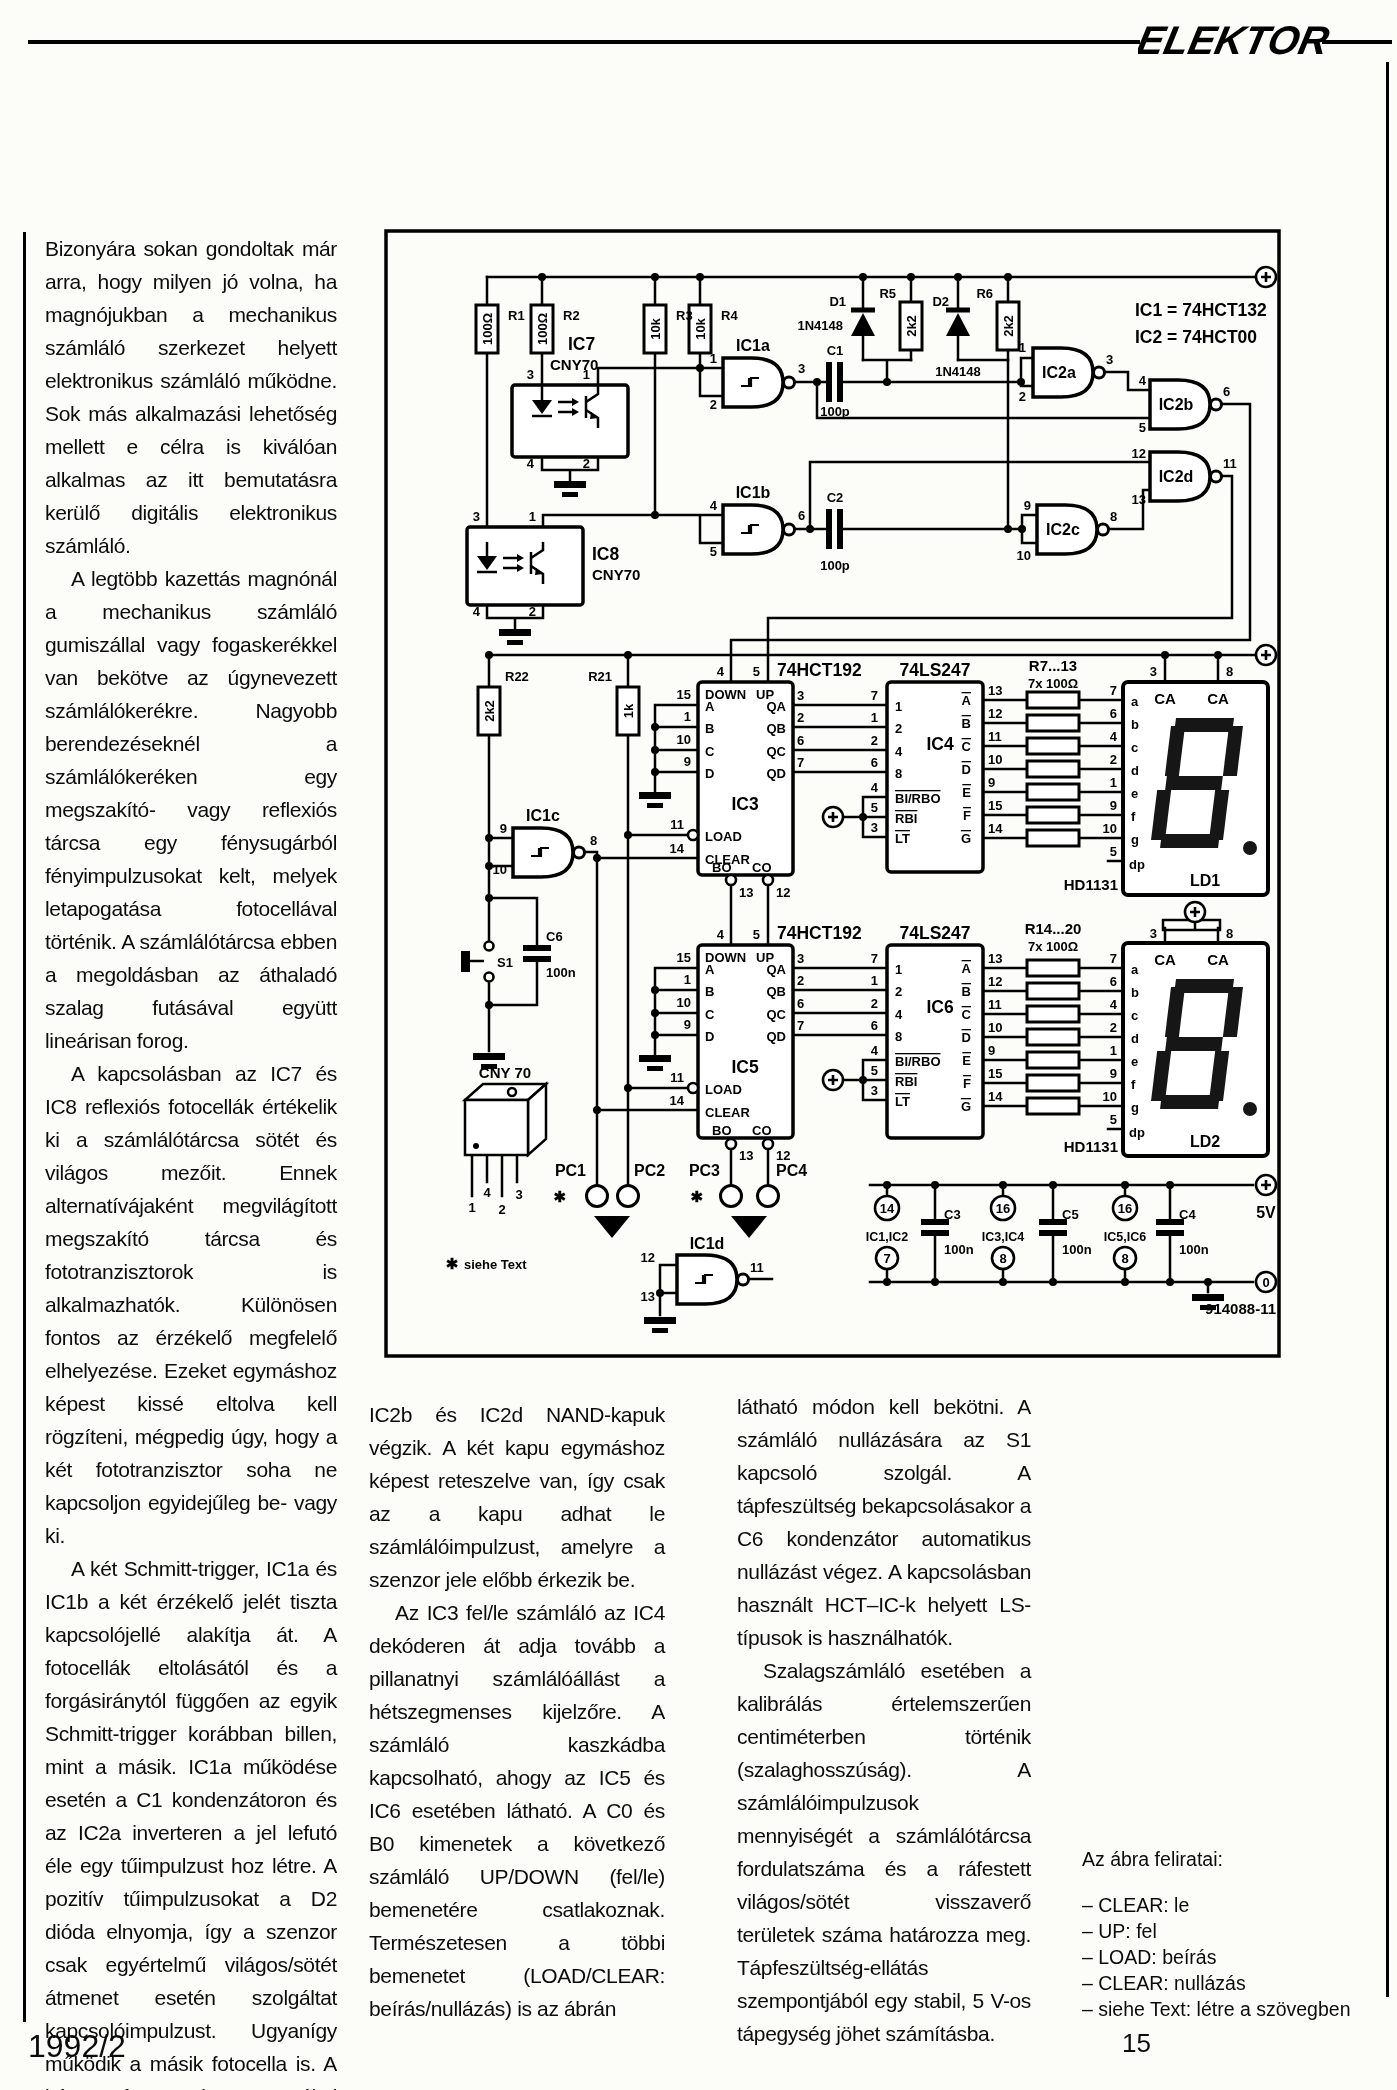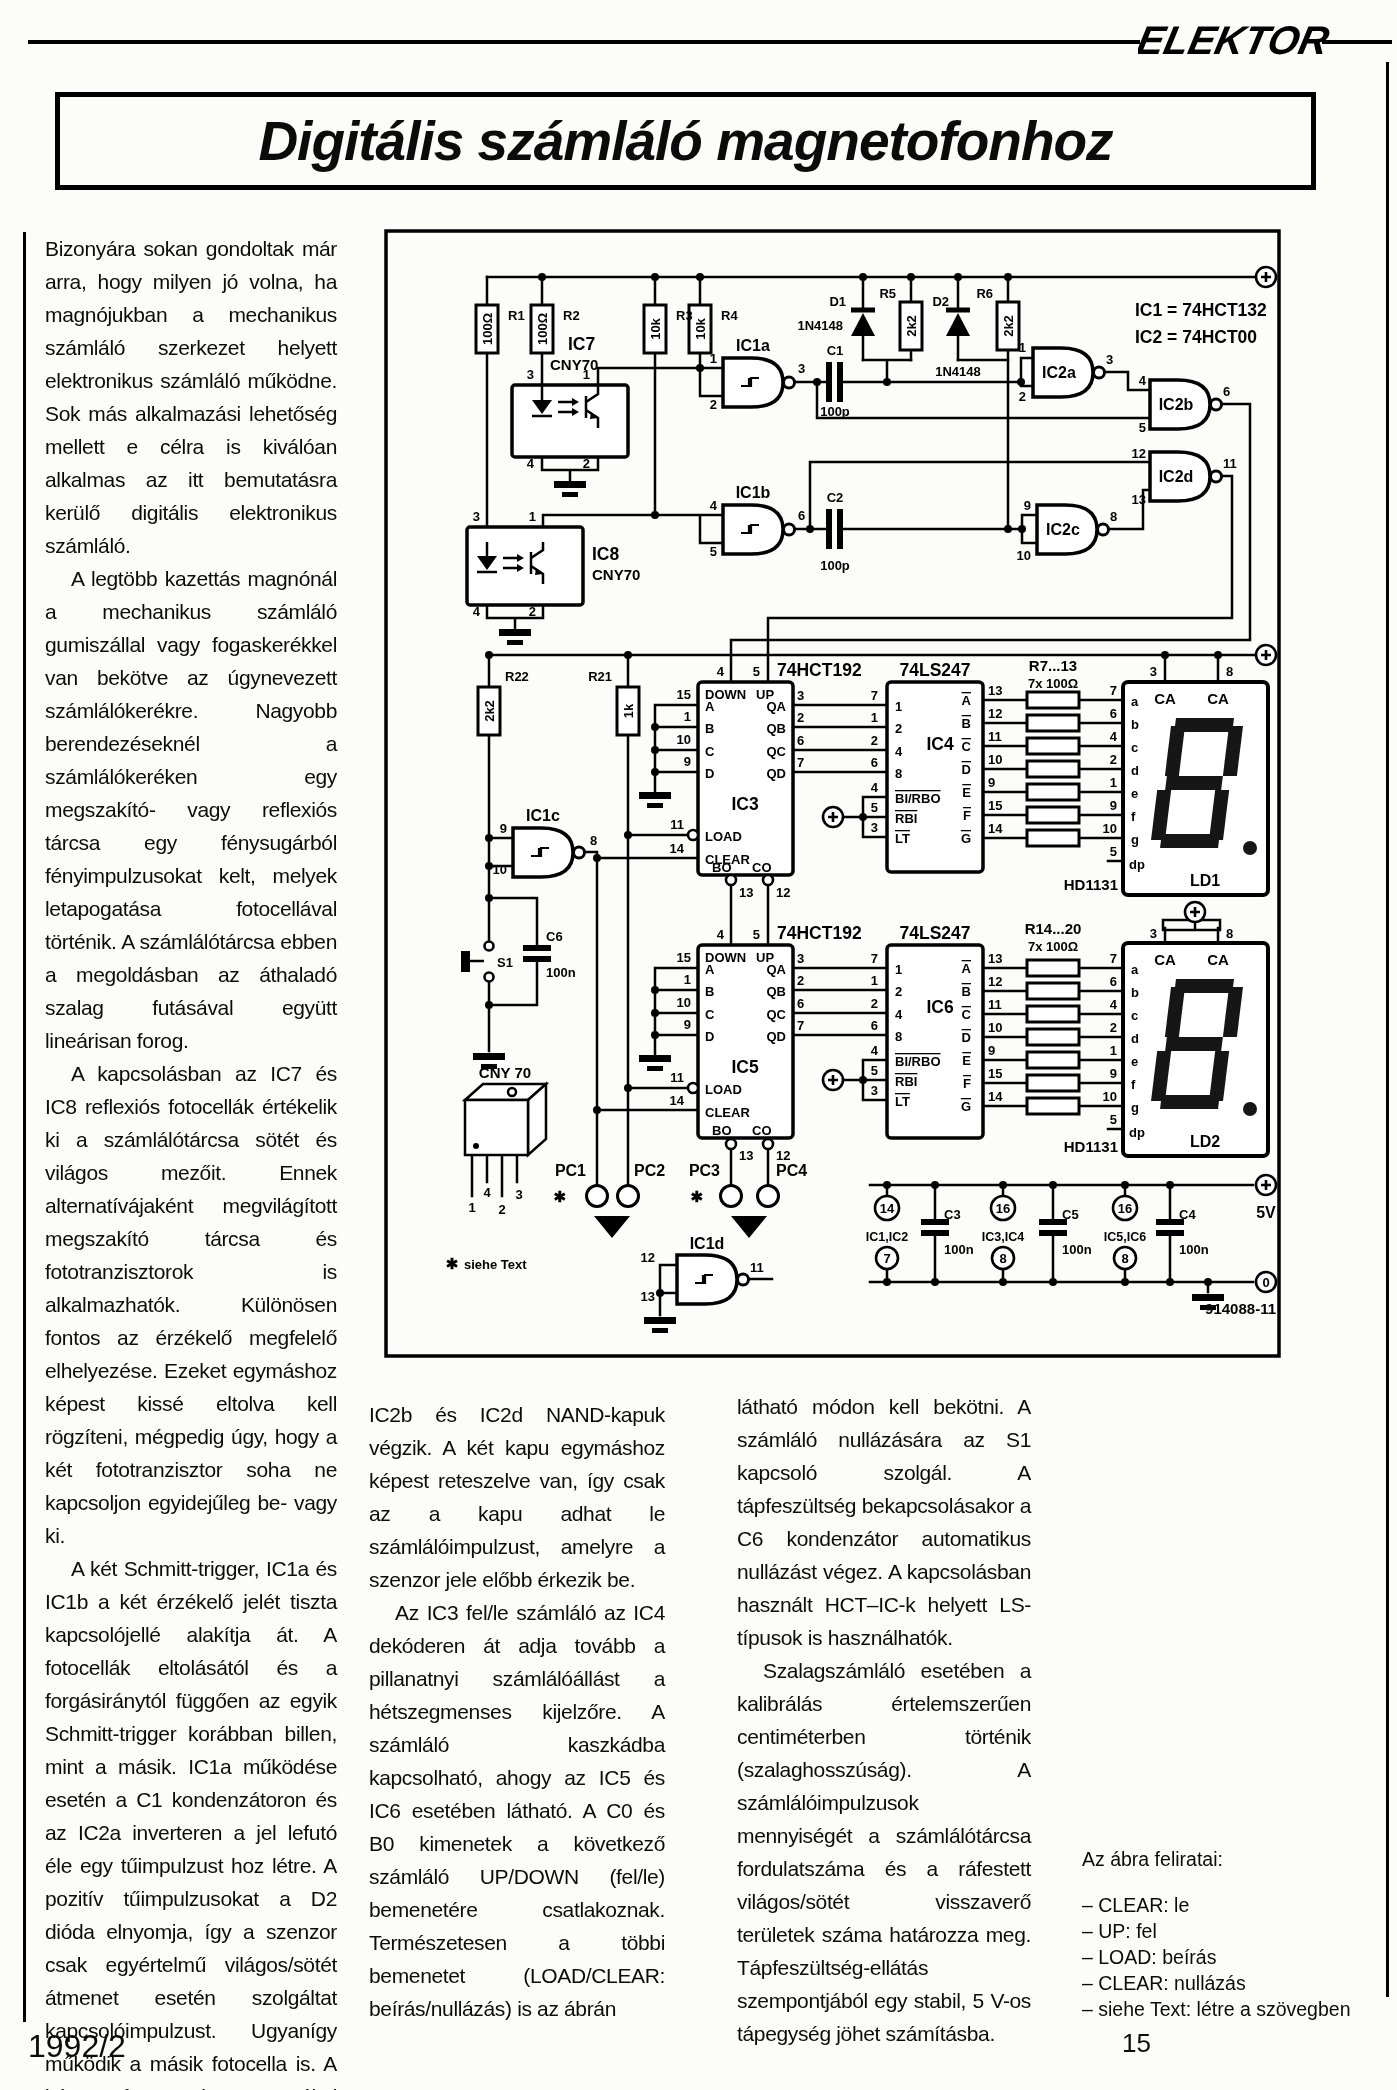--- a/index.html
+++ b/index.html
@@ -31,23 +31,20 @@
       <g transform="translate(12,0) skewX(-12)">
         <rect x="6" y="12" width="170" height="40" fill="#fcfcf8"></rect>
         <text x="90" y="46" text-anchor="middle" font-size="40" font-style="italic" fill="#fff" stroke="#000" stroke-width="2.2">ELEKTOR</text>
       </g>
     </svg>
   </div>
 
   <div class="rule" style="left:23px;top:232px;width:3px;height:1790px;"></div>
   <div class="rule" style="left:1386px;top:62px;width:3px;height:1935px;"></div>
 
-  <div class="title-box">
-    <h1>Digitális számláló magnetofonhoz</h1>
-  </div>
 
   <div class="col" style="left:45px;top:232px;width:292px;height:1792px;">
     <p>Bizonyára sokan gondoltak már arra, hogy milyen jó volna, ha magnójukban a mechanikus számláló szerkezet helyett elektronikus számláló működne. Sok más alkalmazási lehetőség mellett e célra is kiválóan alkalmas az itt bemutatásra kerülő digitális elektronikus számláló.</p>
     <p class="ind">A legtöbb kazettás magnónál a mechanikus számláló gumiszállal vagy fogaskerékkel van bekötve az úgynevezett számlálókerékre. Nagyobb berendezéseknél a számlálókeréken egy megszakító- vagy reflexiós tárcsa egy fénysugárból fényimpulzusokat kelt, melyek letapogatása fotocellával történik. A számlálótárcsa ebben a megoldásban az áthaladó szalag futásával együtt lineárisan forog.</p>
     <p class="ind">A kapcsolásban az IC7 és IC8 reflexiós fotocellák értékelik ki a számlálótárcsa sötét és világos mezőit. Ennek alternatívájaként megvilágított megszakító tárcsa és fototranzisztorok is alkalmazhatók. Különösen fontos az érzékelő megfelelő elhelyezése. Ezeket egymáshoz képest kissé eltolva kell rögzíteni, mégpedig úgy, hogy a két fototranzisztor soha ne kapcsoljon egyidejűleg be- vagy ki.</p>
     <p class="ind">A két Schmitt-trigger, IC1a és IC1b a két érzékelő jelét tiszta kapcsolójellé alakítja át. A fotocellák eltolásától és a forgásiránytól függően az egyik Schmitt-trigger korábban billen, mint a másik. IC1a működése esetén a C1 kondenzátoron és az IC2a inverteren a jel lefutó éle egy tűimpulzust hoz létre. A pozitív tűimpulzusokat a D2 dióda elnyomja, így a szenzor csak egyértelmű világos/sötét átmenet esetén szolgáltat kapcsolóimpulzust. Ugyanígy működik a másik fotocella is. A két fototranzisztor által szolgáltatott jelek kiértékelését az</p>
   </div>
   <div class="col" style="left:369px;top:1390px;width:296px;height:630px;margin-top:8px;">
     <p>IC2b és IC2d NAND-kapuk végzik. A két kapu egymáshoz képest reteszelve van, így csak az a kapu adhat le számlálóimpulzust, amelyre a szenzor jele előbb érkezik be.</p>
     <p class="ind">Az IC3 fel/le számláló az IC4 dekóderen át adja tovább a pillanatnyi számlálóállást a hétszegmenses kijelzőre. A számláló kaszkádba kapcsolható, ahogy az IC5 és IC6 esetében látható. A C0 és B0 kimenetek a következő számláló UP/DOWN (fel/le) bemenetére csatlakoznak. Természetesen a többi bemenetet (LOAD/CLEAR: beírás/nullázás) is az ábrán</p>

